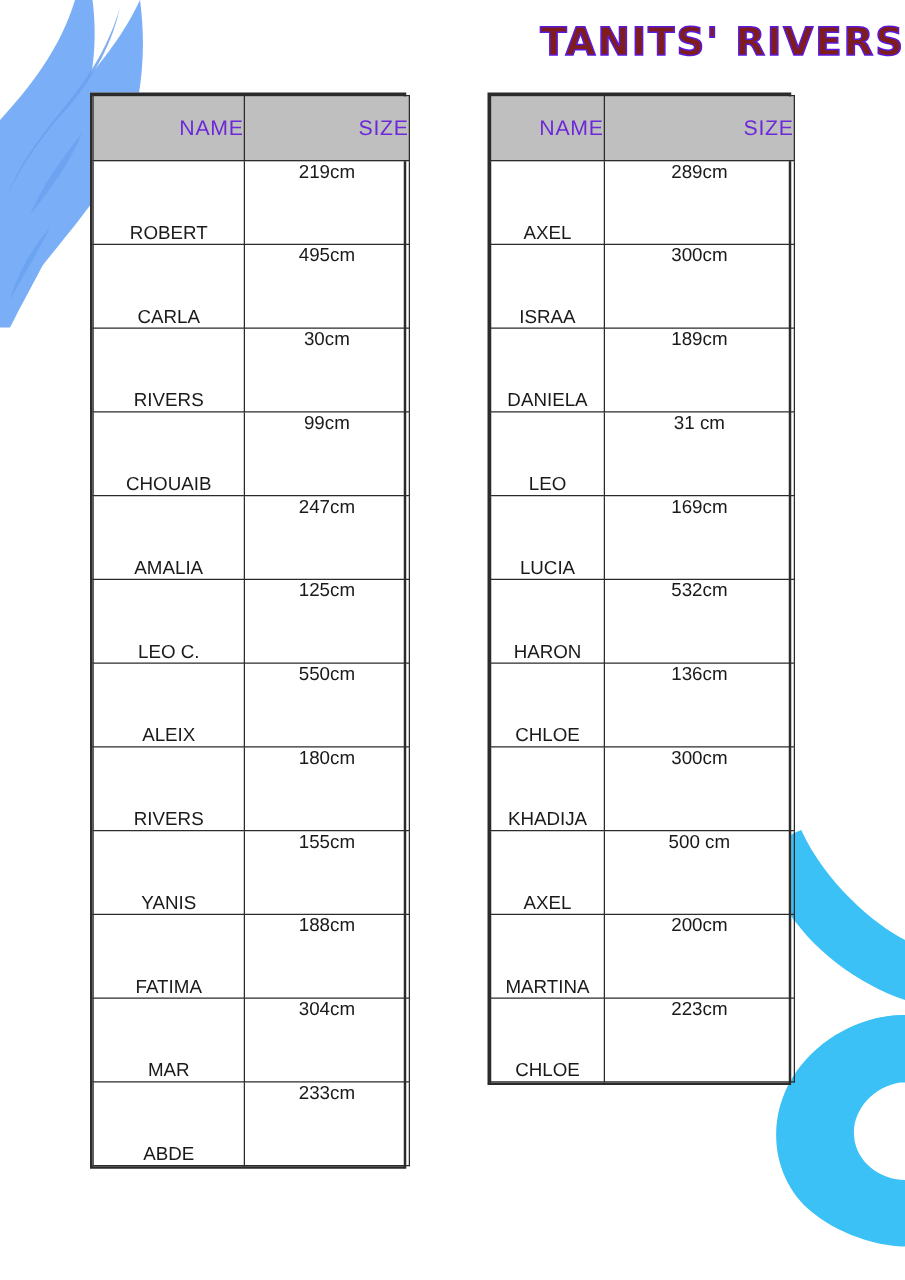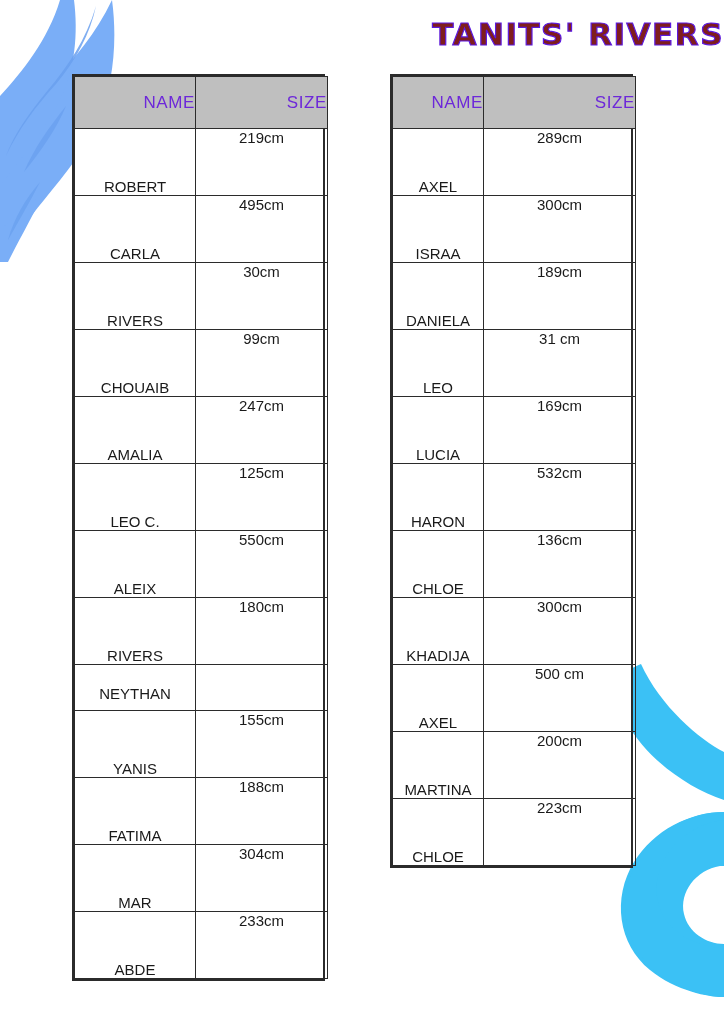--- a/index.html
+++ b/index.html
@@ -168,24 +168,20 @@
           <td class="cell-size">125cm</td>
         </tr>
         <tr class="row-std">
           <td class="cell-name">ALEIX</td>
           <td class="cell-size">550cm</td>
         </tr>
         <tr class="row-std">
           <td class="cell-name">RIVERS</td>
           <td class="cell-size">180cm</td>
         </tr>
-        <tr class="row-short">
-          <td class="cell-name">NEYTHAN</td>
-          <td class="cell-size"></td>
-        </tr>
         <tr class="row-std">
           <td class="cell-name">YANIS</td>
           <td class="cell-size">155cm</td>
         </tr>
         <tr class="row-std">
           <td class="cell-name">FATIMA</td>
           <td class="cell-size">188cm</td>
         </tr>
         <tr class="row-std">
           <td class="cell-name">MAR</td>

